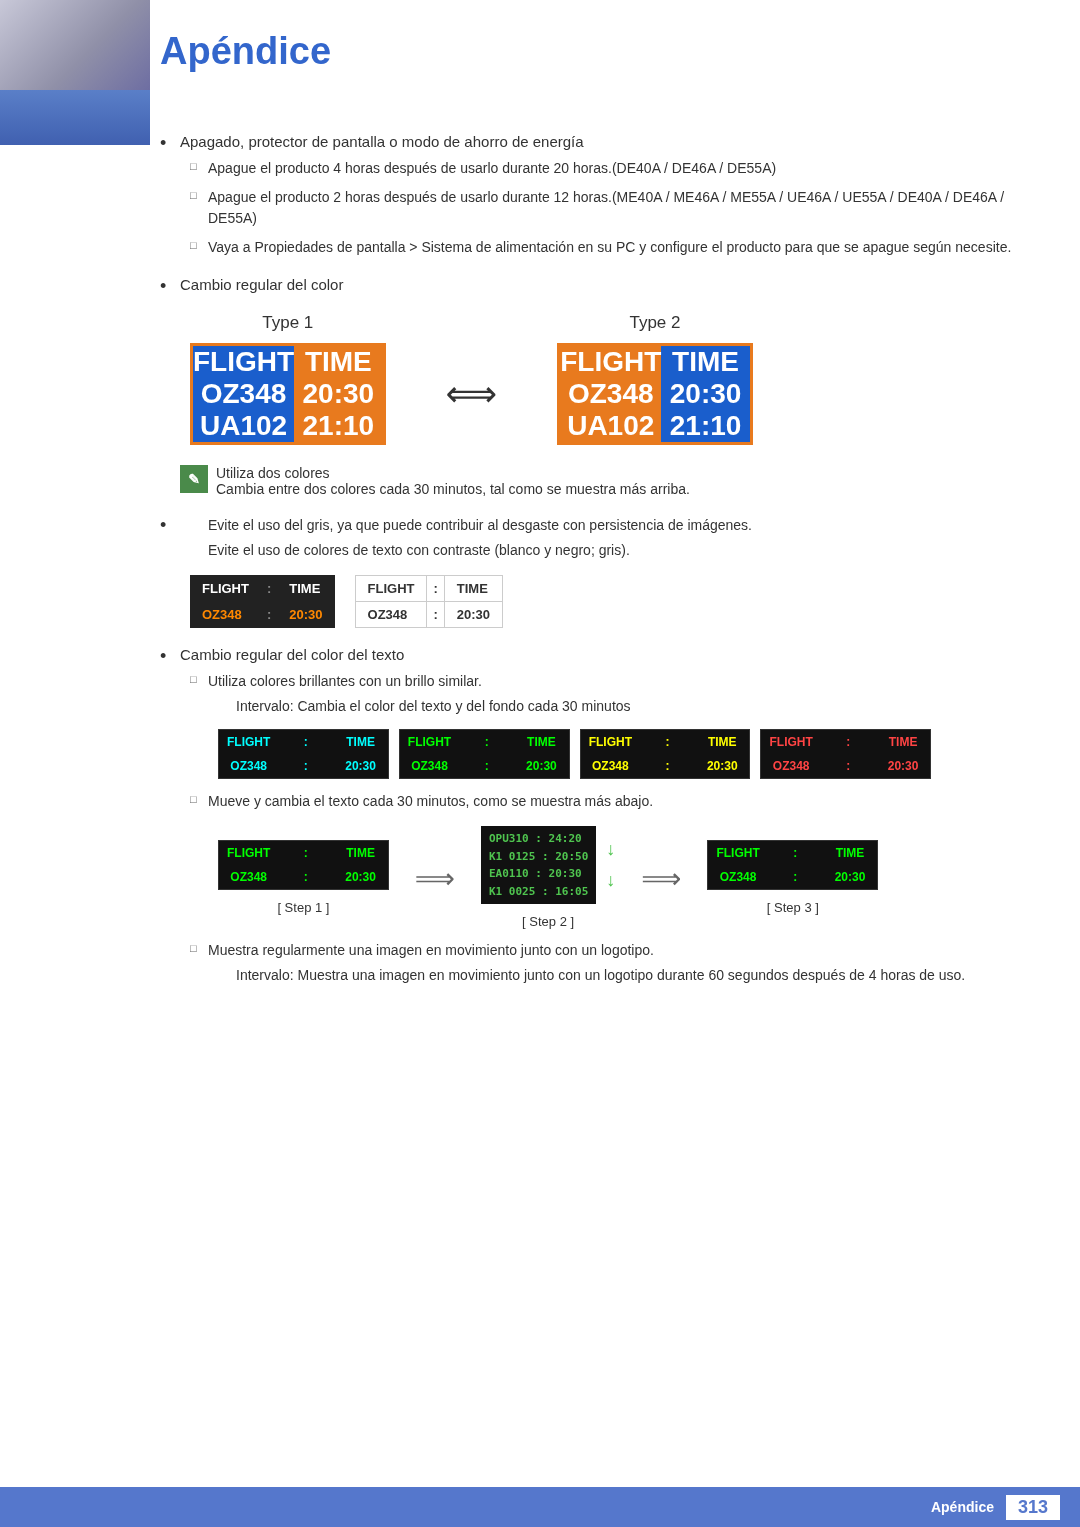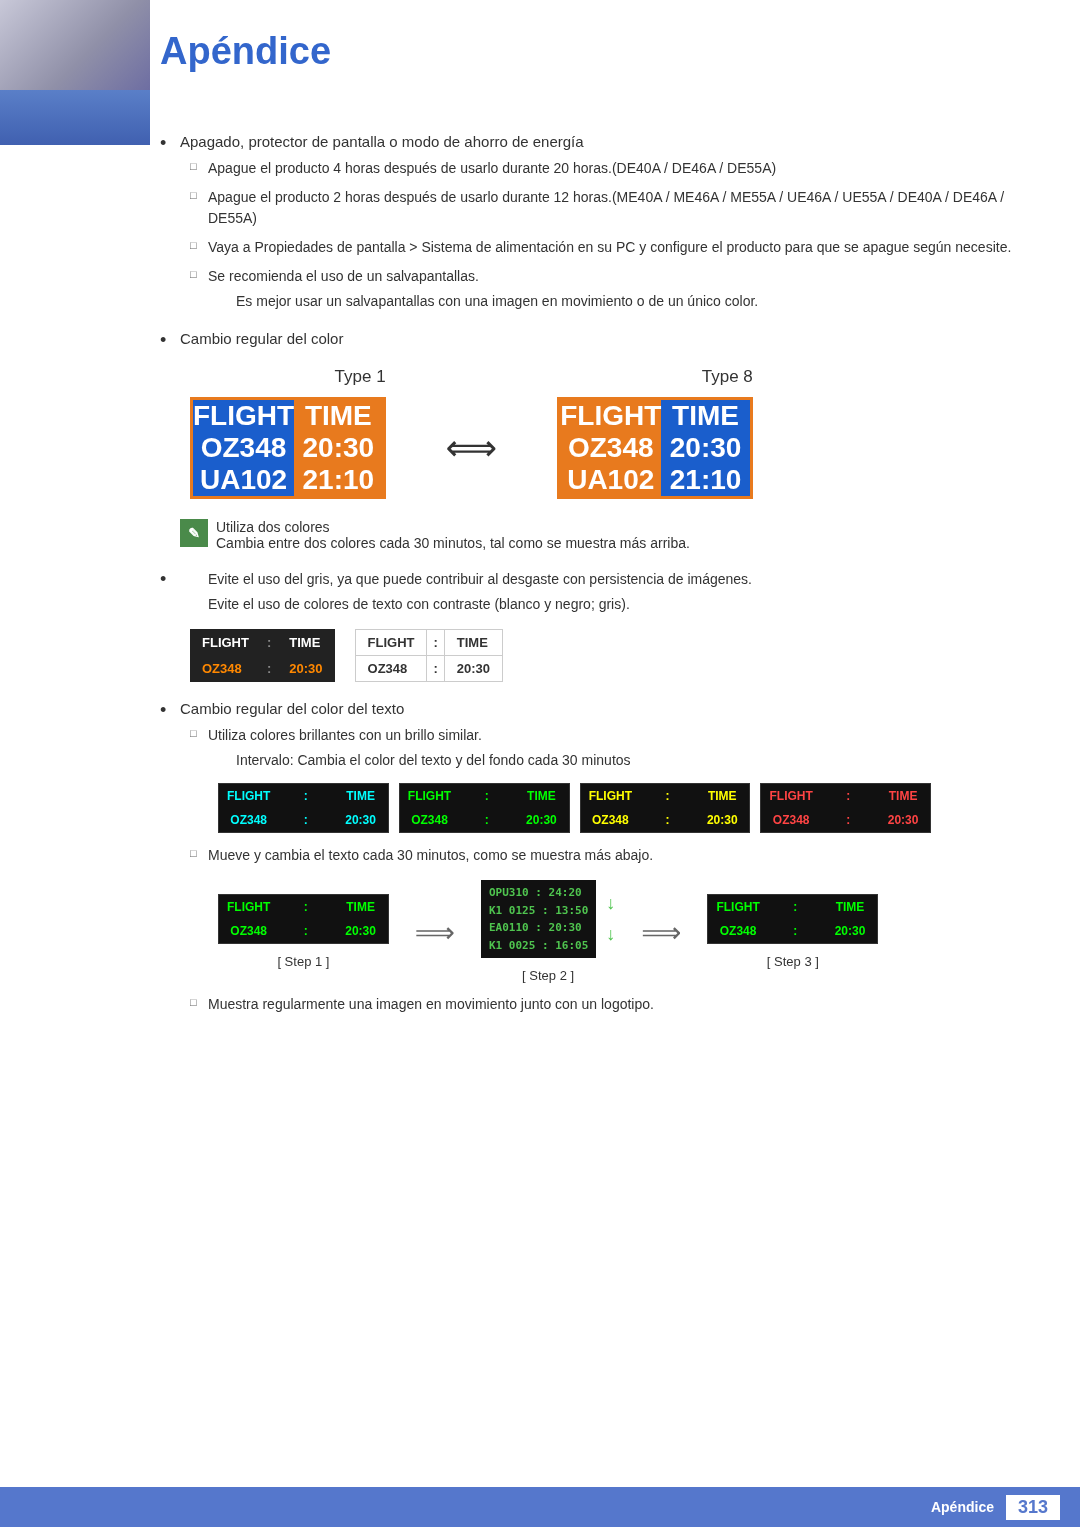--- a/index.html
+++ b/index.html
@@ -101,21 +101,21 @@
     
     .type-diagrams {
       display: flex;
       align-items: flex-start;
       gap: 60px;
       margin: 20px 0 20px 10px;
     }
     .type-block {
       display: flex;
       flex-direction: column;
-      align-items: flex-end;
+      align-items: center;
     }
     .type-label {
       font-size: 17px;
       margin-bottom: 10px;
       color: #333;
       font-weight: normal;
     }
     .flight-table {
       border-collapse: collapse;
       border: 3px solid #e87a1e;
@@ -289,24 +289,20 @@
 <div class="content">
 
   <ul class="bullet-list">
 
     <li>
       <span>Apagado, protector de pantalla o modo de ahorro de energía</span>
       <ul class="sub-list">
         <li>Apague el producto 4 horas después de usarlo durante 20 horas.(DE40A / DE46A / DE55A)</li>
         <li>Apague el producto 2 horas después de usarlo durante 12 horas.(ME40A / ME46A / ME55A / UE46A / UE55A / DE40A / DE46A / DE55A)</li>
         <li>Vaya a Propiedades de pantalla &gt; Sistema de alimentación en su PC y configure el producto para que se apague según necesite.</li>
-        <li>
-          <span>Se recomienda el uso de un salvapantallas.</span>
-          <div class="sub-text">Es mejor usar un salvapantallas con una imagen en movimiento o de un único color.</div>
-        </li>
       </ul>
     </li>
 
     <li>
       <span>Cambio regular del color</span>
 
       
       <div class="type-diagrams">
 
         <div class="type-block">
@@ -325,21 +321,21 @@
               <td class="cell-blue">UA102</td>
               <td class="cell-orange">21:10</td>
             </tr>
           </tbody>
             </table>
         </div>
 
         <div class="arrow-container">⟺</div>
 
         <div class="type-block">
-          <span class="type-label">Type 8</span>
+          <span class="type-label">Type 2</span>
           <table class="flight-table">
             <tbody>
                 <tr>
               <td class="cell-orange">FLIGHT</td>
               <td class="cell-blue">TIME</td>
             </tr>
             <tr>
               <td class="cell-orange">OZ348</td>
               <td class="cell-blue">20:30</td>
             </tr>
@@ -497,21 +493,21 @@
                 </table>
               <span class="step-label">[ Step 1 ]</span>
             </div>
 
             <div class="step-arrow">⟹</div>
 
             <div class="step-box">
               <div style="display:flex;align-items:center;gap:4px;">
                 <div class="scrolling-box">
                   <div>OPU310 : 24:20</div>
-                  <div>K1 0125 : 13:50</div>
+                  <div>K1 0125 : 20:50</div>
                   <div>EA0110 : 20:30</div>
                   <div>K1 0025 : 16:05</div>
                 </div>
                 <div style="display:flex;flex-direction:column;gap:4px;">
                   <span class="scroll-arrow">↓</span>
                   <span class="scroll-arrow">↓</span>
                 </div>
               </div>
               <span class="step-label">[ Step 2 ]</span>
             </div>
@@ -533,20 +529,21 @@
                 </tr>
               </tbody>
                 </table>
               <span class="step-label">[ Step 3 ]</span>
             </div>
           </div>
 
         </li>
         <li>
           <span>Muestra regularmente una imagen en movimiento junto con un logotipo.</span>
+          <div class="sub-text">Intervalo: Muestra una imagen en movimiento junto con un logotipo durante 60 segundos después de 4 horas de uso.</div>
         </li>
       </ul>
     </li>
 
   </ul>
 </div>
 
 <div class="page-footer">
   <span class="footer-text">Apéndice</span>
   <span class="footer-num">313</span>

